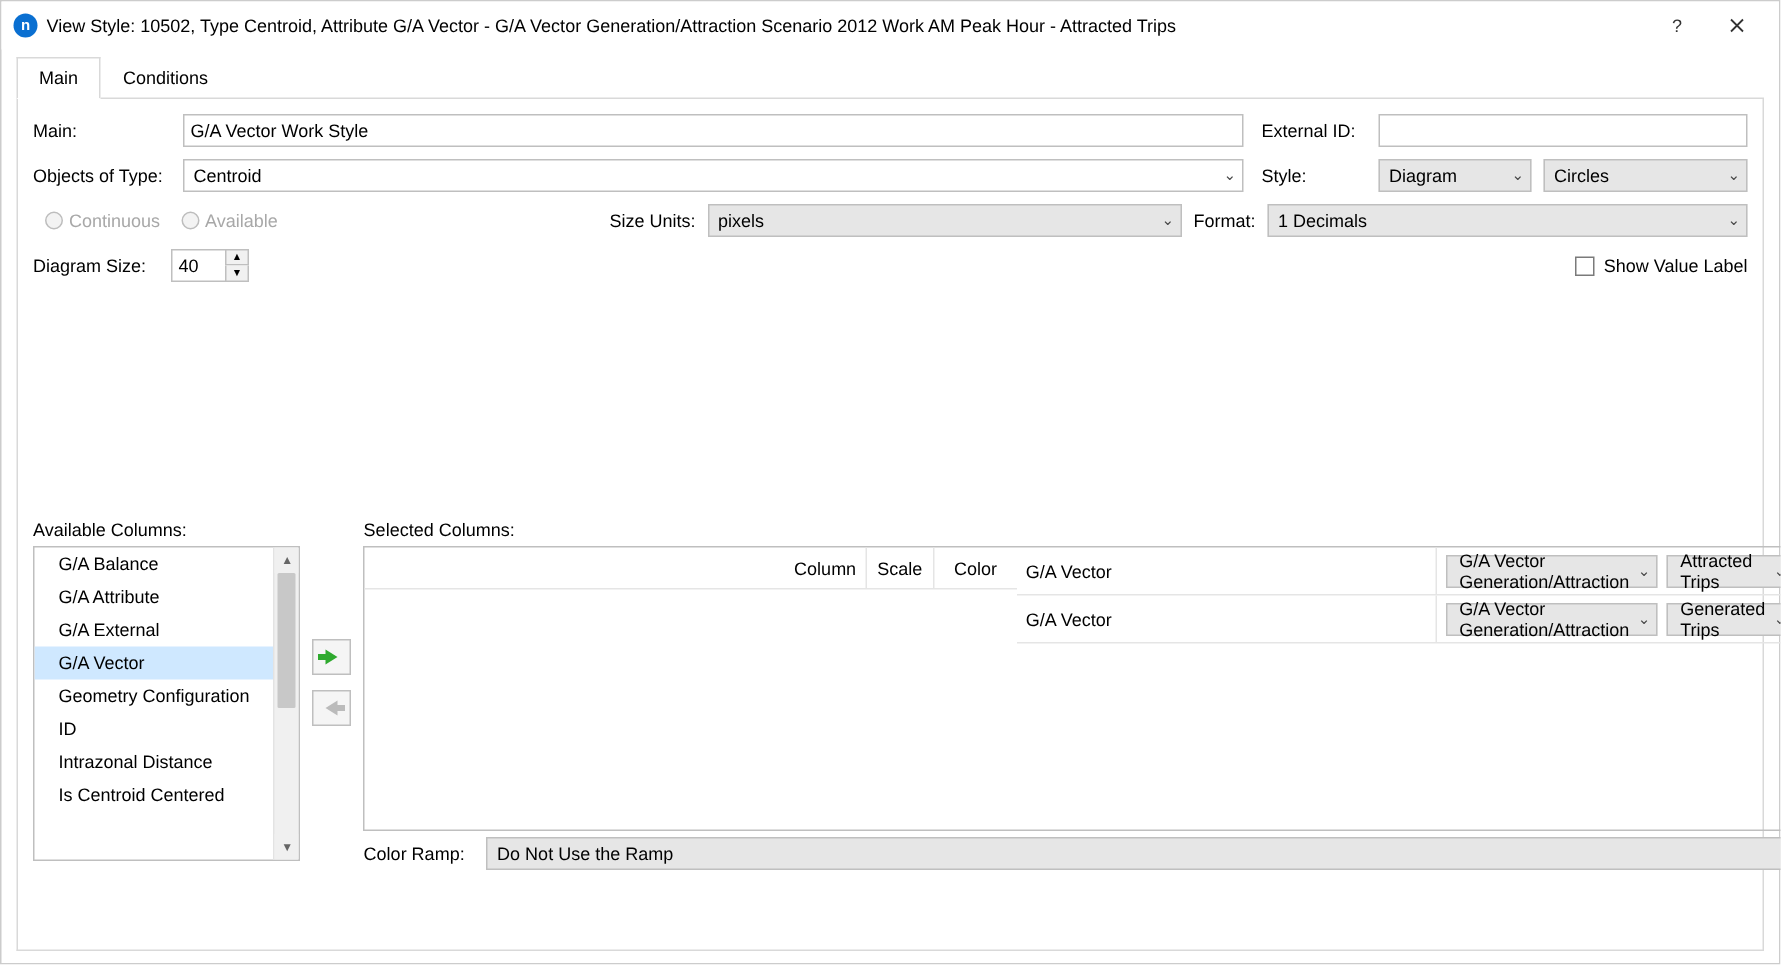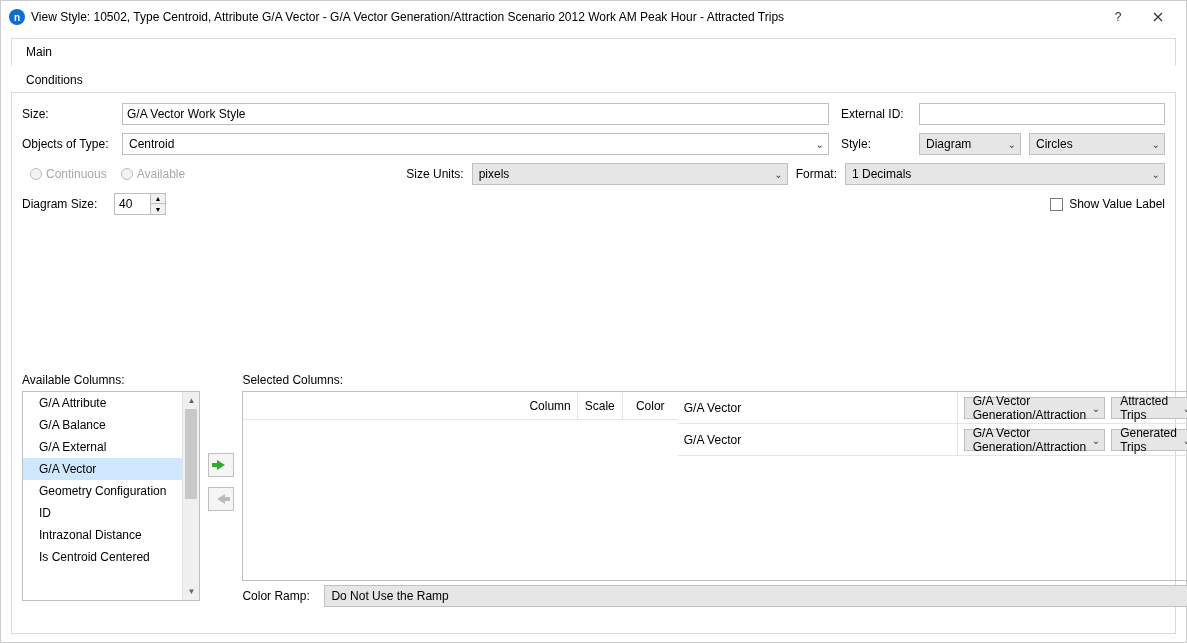--- a/index.html
+++ b/index.html
@@ -3,21 +3,21 @@
 <meta charset="utf-8">
 <style>
   * { box-sizing: border-box; }
   html, body { margin: 0; padding: 0; font-family: "Segoe UI", Tahoma, sans-serif; font-size: 12px; color: #000; background: #fff; }
   .window { width: 1187px; height: 643px; border: 1px solid #ccc; background: #fff; display: flex; flex-direction: column; }
   .titlebar { height: 32px; display: flex; align-items: center; padding: 0 8px 0 8px; background: #fff; }
   .titlebar .appicon { width:16px; height:16px; border-radius:50%; background:#0a6fd1; display:flex; align-items:center; justify-content:center; color:#fff; font-weight:bold; font-size:10px; margin-right:6px; }
   .titlebar .title { flex: 1; font-size: 12px; color: #000; white-space: nowrap; overflow: hidden; }
   .titlebar .winbtn { width: 40px; height: 28px; display: flex; align-items: center; justify-content: center; color:#333; }
   .content { flex:1; padding: 4px 10px 8px 10px; display:flex; flex-direction:column; }
-  .tabs { display:flex; border-bottom:1px solid #d9d9d9;flex-direction:column; }
+  .tabs { display:flex; border-bottom:1px solid #d9d9d9; }
   .tab { padding: 6px 14px; border:1px solid transparent; border-bottom:none; background:transparent; position:relative; top:1px; cursor:default; }
   .tab.active { background:#fff; border-color:#d9d9d9; border-bottom:1px solid #fff; }
   .panel { border:1px solid #d9d9d9; border-top:none; padding:10px; flex:1; display:flex; flex-direction:column; }
   .form-row { display:flex; align-items:center; margin-bottom:8px; gap:8px; }
   label.fld { color:#000; }
   .w-name { width: 92px; }
   .w-ext  { width: 70px; }
   .text-input { height:22px; border:1px solid #bfbfbf; padding:2px 4px; font: inherit; background:#fff; }
   .combo { height:22px; border:1px solid #bfbfbf; padding:0 6px 0 6px; font:inherit; background:#e6e6e6; position:relative; display:flex; align-items:center; cursor:default; }
   .combo.white { background:#fff; }
@@ -90,21 +90,21 @@
   <div class="content">
 
     <div class="tabs">
       <div class="tab active"><span>Main</span></div>
       <div class="tab"><span>Conditions</span></div>
     </div>
 
     <div class="panel">
 
       <div class="form-row">
-        <label class="fld w-name">Size:</label>
+        <label class="fld w-name">Main:</label>
         <input class="text-input" style="flex: 1 1 0%;" value="G/A Vector Work Style">
         <label class="fld w-ext" style="margin-left:4px">External ID:</label>
         <input class="text-input" style="width: 246px;" value="">
       </div>
 
       <div class="form-row">
         <label class="fld w-name">Objects of Type:</label>
         <div class="combo white" style="flex:1">
           <span>Centroid</span>
           <span class="chev">⌄</span>
@@ -157,22 +157,22 @@
           <span class="box"></span>
           <span>Show Value Label</span>
         </label>
       </div>
 
       <div class="columns-area">
         <div class="col-left">
           <div class="list-label">Available Columns:</div>
           <div class="listbox">
             <div class="list-inner" id="available-list">
+                <div class="list-item">G/A Balance</div>
                 <div class="list-item">G/A Attribute</div>
-                <div class="list-item">G/A Balance</div>
                 <div class="list-item">G/A External</div>
                 <div class="list-item selected">G/A Vector</div>
                 <div class="list-item">Geometry Configuration</div>
                 <div class="list-item">ID</div>
                 <div class="list-item">Intrazonal Distance</div>
                 <div class="list-item">Is Centroid Centered</div>
               </div>
             <div class="scrollbar">
               <div class="sbtn">▲</div>
               <div class="thumb"></div>

